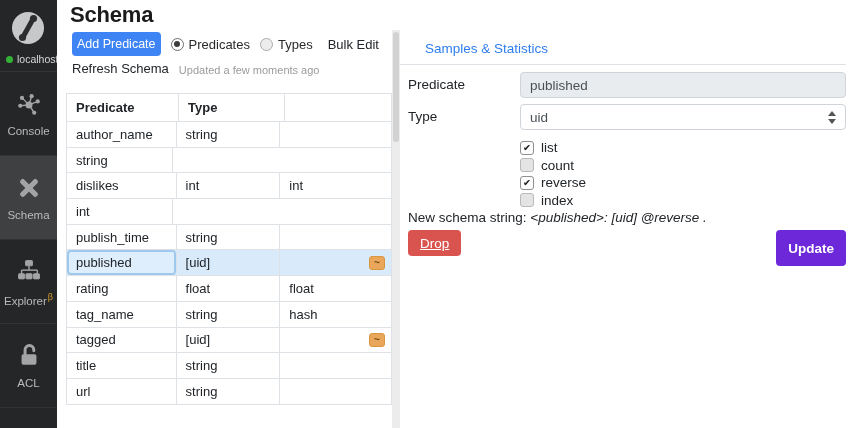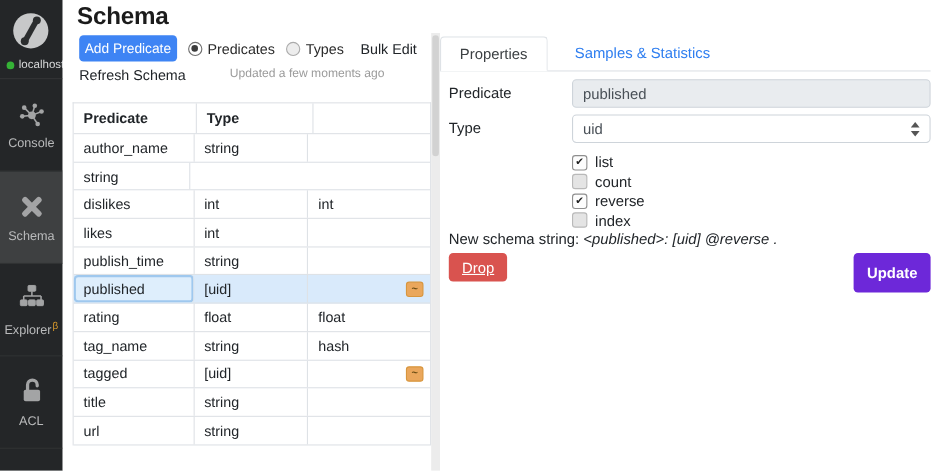--- a/index.html
+++ b/index.html
@@ -30,21 +30,21 @@
          font-family:"Liberation Sans", sans-serif; }
   .btn-add { background:#3e84f4; height:24px; padding:0 5px; font-size:12.5px; }
   .radio-group { display:flex; align-items:center; margin-left:10px; gap:5px; cursor:pointer; }
   .radio { width:11px; height:11px; border-radius:50%; position:relative; }
   .radio.sel { border:1px solid #6e6e6e; background:#fff; }
   .radio.sel::after { content:""; position:absolute; left:2.5px; top:2.5px; width:6px; height:6px;
                       border-radius:50%; background:#3c3c3c; }
   .radio.unsel { border:1px solid #ababab; background:#ededed; }
   .radio-label { font-size:13px; color:#2a2a2a; }
   .bulk-edit { margin-left:15px; font-size:13px; color:#212529; cursor:pointer; }
-  .toolbar2 { position:absolute; left:15px; top:61px; display:flex; align-items:flex-start;gap:30px; }
+  .toolbar2 { position:absolute; left:15px; top:61px; display:flex; align-items:flex-end; }
   .refresh { font-size:13px; color:#212529; cursor:pointer; }
   .updated { margin-left:10px; font-size:11px; color:#9b9b9b; }
 
   
   .schema-table { position:absolute; left:9px; top:93px; width:324px;
                   border-top:1px solid #dee2e6; border-left:1px solid #dee2e6;
                   border-right:1px solid #dee2e6; font-size:13px; color:#212529; }
   .thead { display:flex; height:27px; border-bottom:1px solid #dee2e6; font-weight:700; }
   .trow  { display:flex; height:24.7px; border-bottom:1px solid #dee2e6; cursor:pointer; }
   .th, .td { display:flex; align-items:center; padding-left:9px; overflow:hidden; }
@@ -226,23 +226,20 @@
               <span>dislikes</span>
             </div>
             <div class="td c1">
               <span>int</span>
             </div>
             <div class="td c2">
               <span>int</span>
             </div>
           </div>
           <div class="trow">
-            <div class="td c0">
-              <span>likes</span>
-            </div>
             <div class="td c1">
               <span>int</span>
             </div>
             <div class="td c2">
               <span></span>
             </div>
           </div>
           <div class="trow">
             <div class="td c0">
               <span>publish_time</span>
@@ -325,21 +322,20 @@
         </div>
     </div>
   </main>
 
   <div class="vscroll">
     <div class="thumb"></div>
   </div>
 
   <section class="right-panel">
     <div class="tabs">
-      <div class="tab active">Properties</div>
       <div class="tab inactive">Samples &amp; Statistics</div>
     </div>
 
     <span class="field-label" style="top:77px">Predicate</span>
     <div class="control disabled" style="top:72px">
       <span>published</span>
     </div>
 
     <span class="field-label" style="top:109px">Type</span>
     <div class="control select" style="top:104px">

